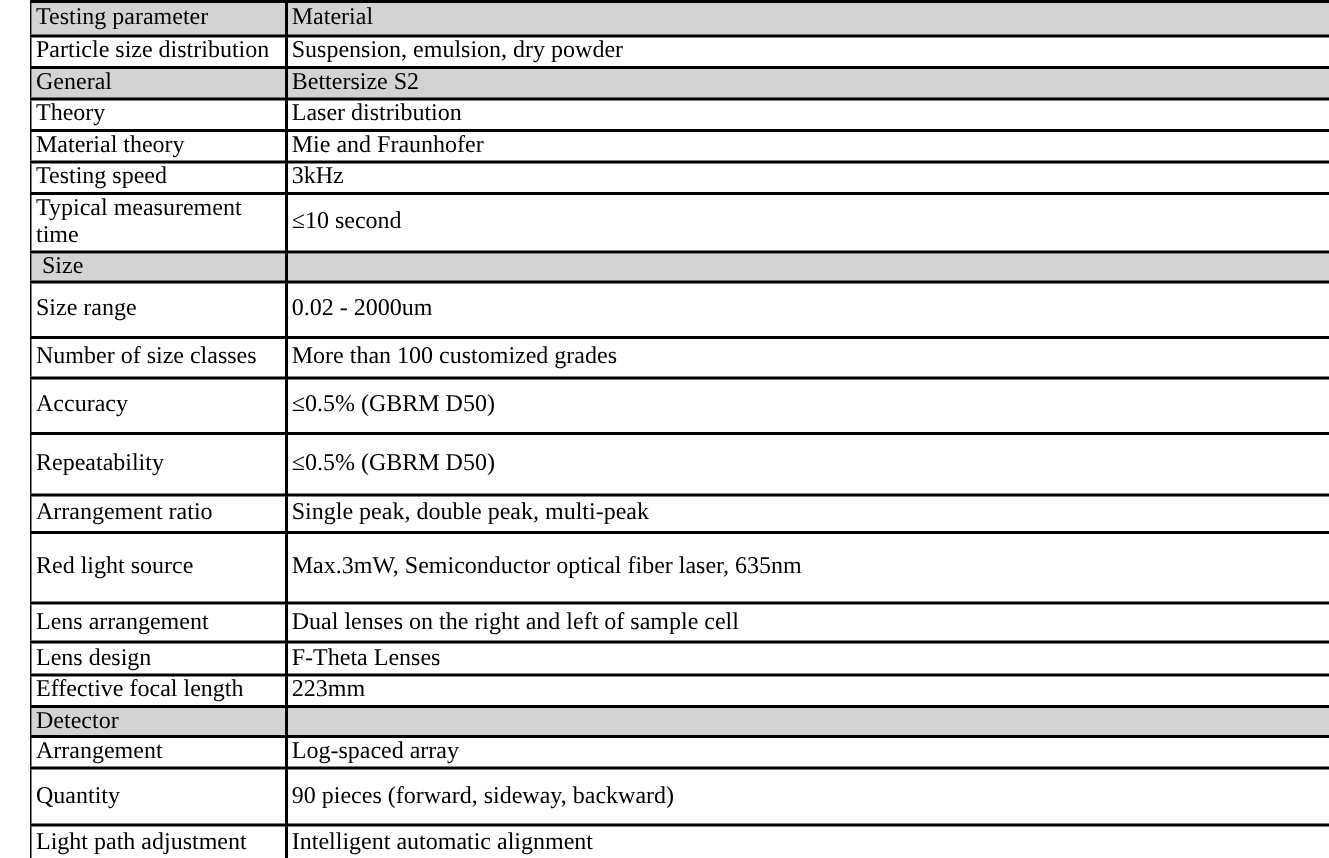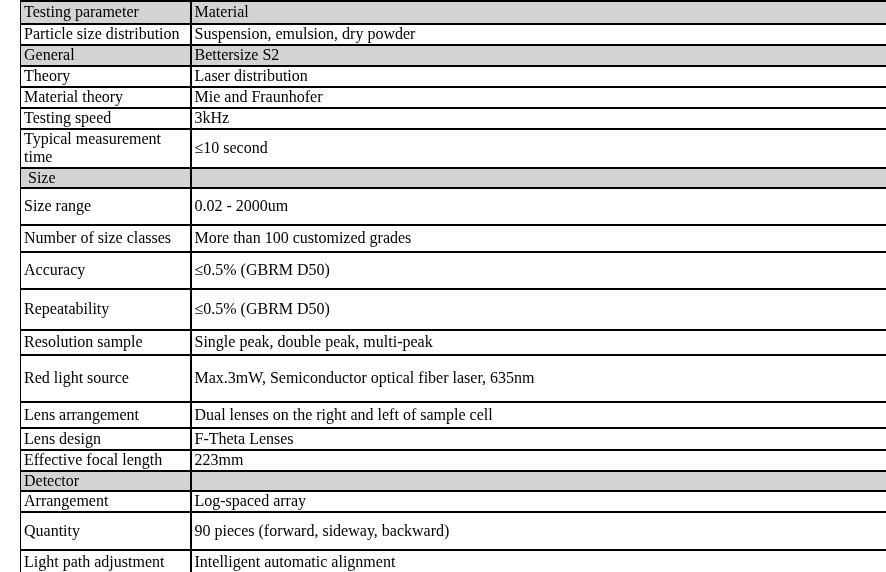--- a/index.html
+++ b/index.html
@@ -88,21 +88,21 @@
       </tr>
       <tr style="height:37px">
         <td class="col-param">Accuracy</td>
         <td class="col-value">≤0.5% (GBRM D50)</td>
       </tr>
       <tr style="height:41px">
         <td class="col-param">Repeatability</td>
         <td class="col-value">≤0.5% (GBRM D50)</td>
       </tr>
       <tr style="height:25px">
-        <td class="col-param">Resolution sample</td>
+        <td class="col-param">Arrangement ratio</td>
         <td class="col-value">Single peak, double peak, multi-peak</td>
       </tr>
       <tr style="height:47px">
         <td class="col-param">Red light source</td>
         <td class="col-value">Max.3mW, Semiconductor optical fiber laser, 635nm</td>
       </tr>
       <tr style="height:26px">
         <td class="col-param">Lens arrangement</td>
         <td class="col-value">Dual lenses on the right and left of sample cell</td>
       </tr>

